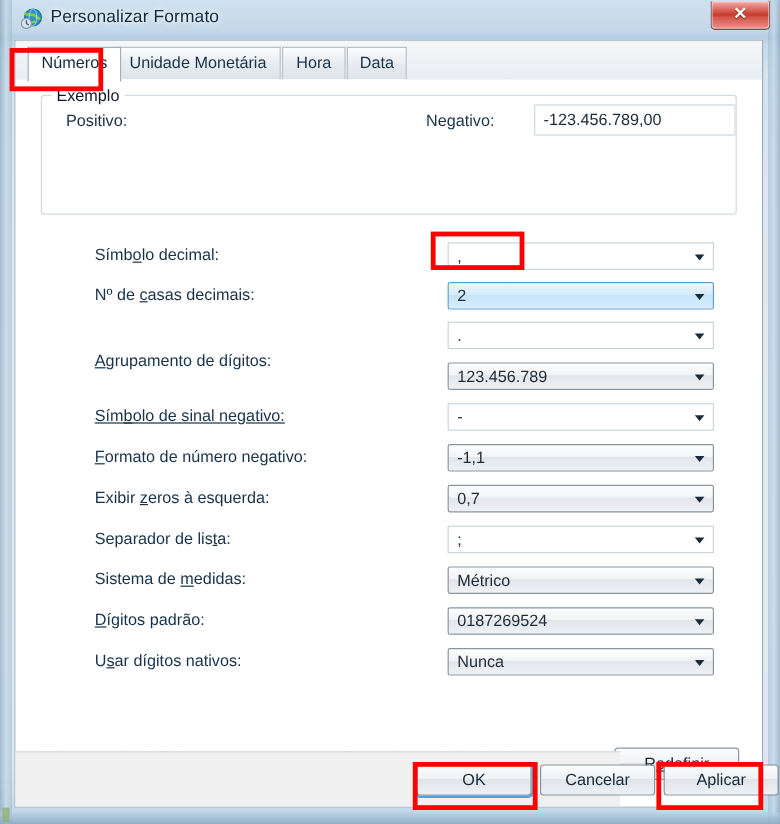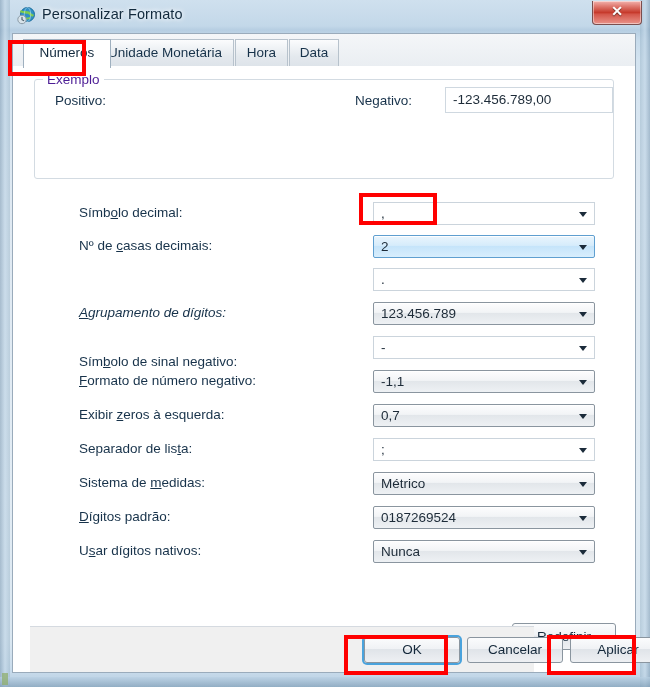--- a/index.html
+++ b/index.html
@@ -137,21 +137,21 @@
     border: 1px solid #d3dbe2;
     border-radius: 3px;
     box-sizing: border-box;
   }
   #example-legend {
     position: absolute;
     left: 30px; top: 6px;
     background: #ffffff;
     padding: 0 4px;
     font-size: 13.5px;
-    color: #4c1d95;
+    color: #0f172a;
   }
   .example-label {
     position: absolute;
     font-size: 13.5px;
     color: #17324a;
     white-space: nowrap;
   }
   .example-field {
     position: absolute;
     height: 26px;
@@ -244,21 +244,21 @@
     color: #14283a;
     line-height: 25px;
     text-align: center;
     cursor: pointer;
   }
   #reset-button u { text-decoration: underline; }
 
   
   #footer {
     position: absolute;
-    left: 17px; bottom: 0;
+    left: 0; bottom: 0;
     width: 504px; height: 46px;
     background: #f0f0f0;
     border-top: 1px solid #d5dae0;
     box-sizing: border-box;
   }
   .footer-button {
     position: absolute;
     top: 10px;
     width: 96px; height: 26px;
     box-sizing: border-box;
@@ -306,21 +306,21 @@
     </svg>
     <div id="title-text">Personalizar Formato</div>
     <div id="close-button">
       <div id="close-glyph">✕</div>
     </div>
   </div>
 
   <div id="client">
 
     <div id="tabstrip">
-      <div class="tab active" style="left:10px; width:88px;">
+      <div class="tab active" style="left:10px; width:78px;">
         <span>Números</span>
       </div>
       <div class="tab" style="left:83px; width:138px;">
         <span>Unidade Monetária</span>
       </div>
       <div class="tab" style="left:222px; width:53px;">
         <span>Hora</span>
       </div>
       <div class="tab" style="left:276px; width:50px;">
         <span>Data</span>
@@ -351,29 +351,29 @@
       <div class="combo hot" style="top:169px;">
         <div class="combo-value">2</div>
         <div class="combo-arrow"></div>
       </div>
 
       <div class="combo edit" style="top:202px;">
         <div class="combo-value">.</div>
         <div class="combo-arrow"></div>
       </div>
 
-      <div class="row-label" style="top:239px;font-style:italic;">
+      <div class="row-label" style="top:227px;">
         <span></span><u>A</u><span>grupamento de dígitos:</span>
       </div>
       <div class="combo list" style="top:236px;">
         <div class="combo-value">123.456.789</div>
         <div class="combo-arrow"></div>
       </div>
 
-      <div class="row-label" style="top:288px;">
+      <div class="row-label" style="top:273px;text-decoration:underline;">
         <span>Sím</span><u>b</u><span>olo de sinal negativo:</span>
       </div>
       <div class="combo edit" style="top:270px;">
         <div class="combo-value">-</div>
         <div class="combo-arrow"></div>
       </div>
 
       <div class="row-label" style="top:307px;">
         <span></span><u>F</u><span>ormato de número negativo:</span>
       </div>

